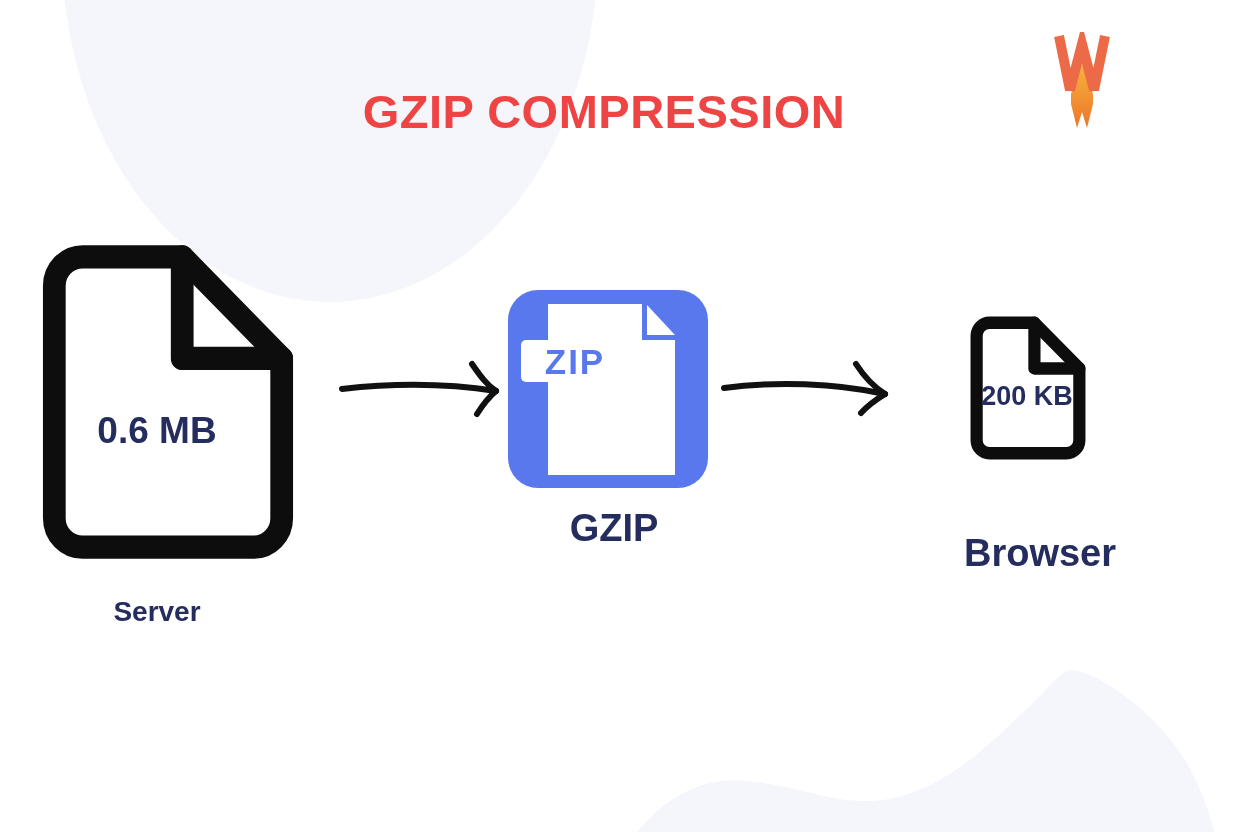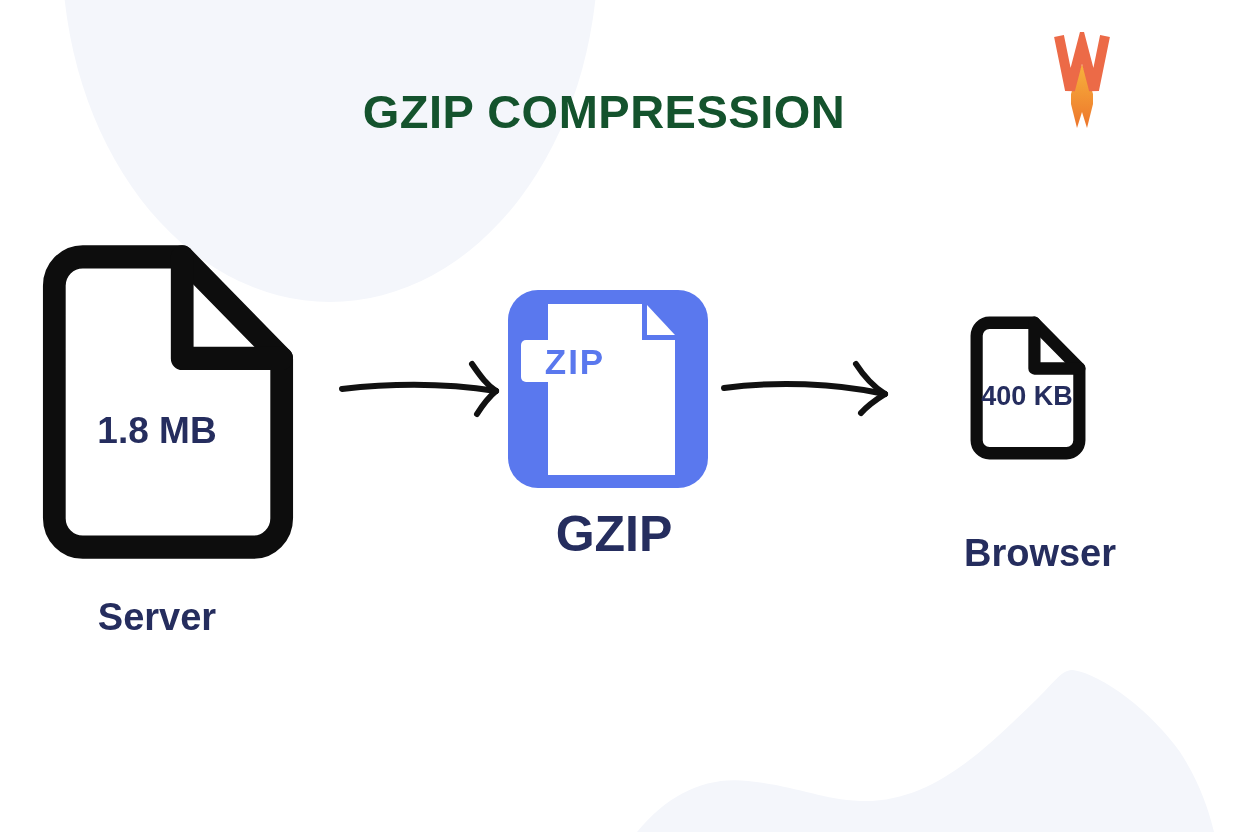--- a/index.html
+++ b/index.html
@@ -13,21 +13,21 @@
   .abs{position:absolute;}
   .bg-svg{position:absolute;left:0;top:0;pointer-events:none;}
   .title{
     position:absolute;
     left:604px;top:84px;
     transform:translateX(-50%);
     margin:0;
     font-size:47px;
     font-weight:700;
     letter-spacing:0.5px;
-    color:#14532d;
+    color:#ef4444;
     white-space:nowrap;
   }
   .navy-label{
     position:absolute;
     text-align:center;
     font-weight:700;
     color:#252d5e;
     line-height:1;
     white-space:nowrap;
   }
@@ -61,53 +61,53 @@
     </defs>
     <path d="M29 32 L37 52 L40 62 L40 72 L34 96 L29 80 L24 96 L18 72 L18 62 L21 52 Z" fill="url(#flameGrad)"></path>
     <path d="M6 4 L17 58 L29 12 L41 58 L52 4" fill="none" stroke="#ec6a47" stroke-width="10" stroke-linejoin="miter"></path>
   </svg>
 
   <div class="node" style="left:33px;top:235px;width:270px;height:400px;">
     <svg class="abs" style="left:0;top:0;" width="270" height="334" viewBox="2.5 0.5 19 23" preserveAspectRatio="none">
       <path d="M13 2 H6 a2 2 0 0 0 -2 2 v16 a2 2 0 0 0 2 2 h12 a2 2 0 0 0 2 -2 V9 Z" fill="#ffffff" stroke="#0d0d0d" stroke-width="1.6" stroke-linecap="round" stroke-linejoin="round"></path>
       <polyline points="13 2 13 9 20 9" fill="none" stroke="#0d0d0d" stroke-width="1.6" stroke-linecap="round" stroke-linejoin="round"></polyline>
     </svg>
-    <div class="navy-label" style="left:0;top:177px;width:248px;font-size:37px;">1.8 MB</div>
-    <div class="navy-label" style="left:0;top:363px;width:248px;font-size:38px;">Server</div>
+    <div class="navy-label" style="left:0;top:177px;width:248px;font-size:37px;">0.6 MB</div>
+    <div class="navy-label" style="left:0;top:363px;width:248px;font-size:28px;">Server</div>
   </div>
 
   <svg class="abs" style="left:335px;top:355px;" width="170" height="70" viewBox="0 0 170 70">
     <g fill="none" stroke="#111111" stroke-width="6" stroke-linecap="round">
       <path d="M7 34 C60 28 110 28 161 36"></path>
       <path d="M137 9 C146 22 152 30 161 36"></path>
       <path d="M142 59 C149 48 155 41 161 36"></path>
     </g>
   </svg>
 
   <div class="node" style="left:508px;top:290px;width:214px;height:260px;text-decoration:underline;">
     <svg class="abs" style="left:0;top:0;" width="200" height="198" viewBox="0 0 200 198">
       <rect x="0" y="0" width="200" height="198" rx="30" fill="#5a78ee"></rect>
       <path d="M40 14 H134 V50 H167 V185 H40 Z" fill="#ffffff"></path>
       <path d="M139 15 L167 45 H139 Z" fill="#ffffff"></path>
       <rect x="13" y="50" width="109" height="42" rx="5" fill="#ffffff"></rect>
       <text x="67" y="84" text-anchor="middle" font-family="Liberation Sans, sans-serif" font-size="35" font-weight="700" letter-spacing="2" fill="#5a78ee">ZIP</text>
     </svg>
-    <div class="navy-label" style="left:6px;top:219px;width:200px;font-size:50px;">GZIP</div>
+    <div class="navy-label" style="left:6px;top:219px;width:200px;font-size:38px;">GZIP</div>
   </div>
 
   <svg class="abs" style="left:715px;top:355px;" width="180" height="70" viewBox="0 0 180 70">
     <g fill="none" stroke="#111111" stroke-width="6" stroke-linecap="round">
       <path d="M9 33 C60 26 120 28 170 39"></path>
       <path d="M141 9 C150 23 159 32 170 39"></path>
       <path d="M146 58 C154 49 162 44 170 39"></path>
     </g>
   </svg>
 
   <div class="node" style="left:955px;top:313px;width:170px;height:220px;">
     <svg class="abs" style="left:12px;top:0;" width="122" height="150" viewBox="2.5 0.5 19 23" preserveAspectRatio="none">
       <path d="M13 2 H6 a2 2 0 0 0 -2 2 v16 a2 2 0 0 0 2 2 h12 a2 2 0 0 0 2 -2 V9 Z" fill="#ffffff" stroke="#0d0d0d" stroke-width="1.9" stroke-linecap="round" stroke-linejoin="round"></path>
       <polyline points="13 2 13 9 20 9" fill="none" stroke="#0d0d0d" stroke-width="1.9" stroke-linecap="round" stroke-linejoin="round"></polyline>
     </svg>
-    <div class="navy-label" style="left:2px;top:70px;width:140px;font-size:27px;">400 KB</div>
+    <div class="navy-label" style="left:2px;top:70px;width:140px;font-size:27px;">200 KB</div>
     <div class="navy-label" style="left:0;top:173px;width:170px;font-size:38px;margin-top:48px;">Browser</div>
   </div>
 
 </div>
 
 </body></html>

